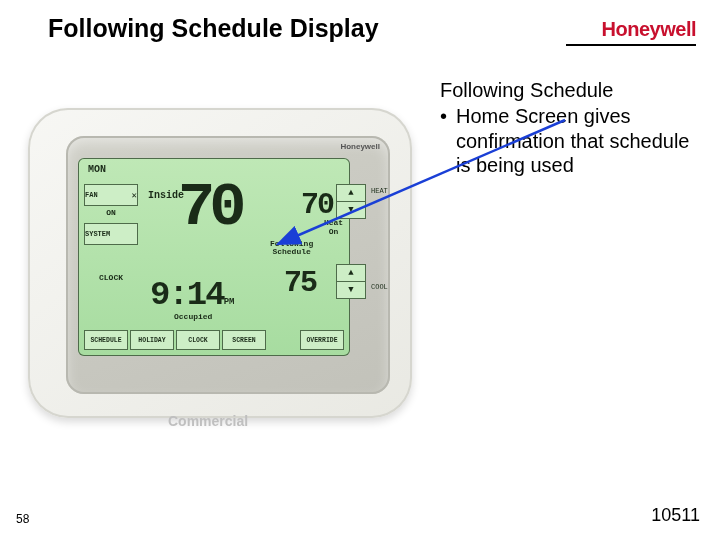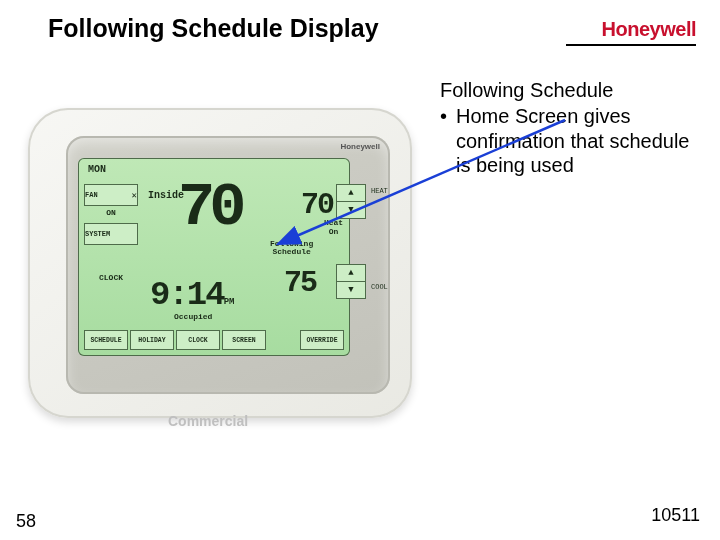--- a/index.html
+++ b/index.html
@@ -61,21 +61,21 @@
   .spin-cool .lab { top: 18px; }
 
   .btnrow { position: absolute; left: 6px; bottom: 6px; right: 6px; display:flex; gap:2px; }
   .btnrow .b { flex:1; height:20px; border:1px solid #4e6b4a; background:#cdeec6; font-size:6.5px; font-weight:bold; display:flex; align-items:center; justify-content:center; }
   .btnrow .gap { flex:0 0 30px; border:none; background:transparent; }
 
   .commercial { position: absolute; left: 148px; top: 305px; font-size: 14px; font-weight: bold; color: #bfbfbf; }
 
   .arrow { position: absolute; pointer-events:none; }
 
-  .pagenum { position: absolute; left: 16px; bottom: 8px; font-size: 18px; text-align: center; }
+  .pagenum { position: absolute; left: 16px; bottom: 14px; font-size: 12px; text-align: center; }
   .docnum  { position: absolute; right: 20px; bottom: 14px; font-size: 18px; }
 </style>
 </head>
 <body>
 
 <div class="slide">
 
   <div class="title">Following Schedule Display</div>
   <div class="brand">Honeywell</div>
   <div class="brand-rule"></div>

